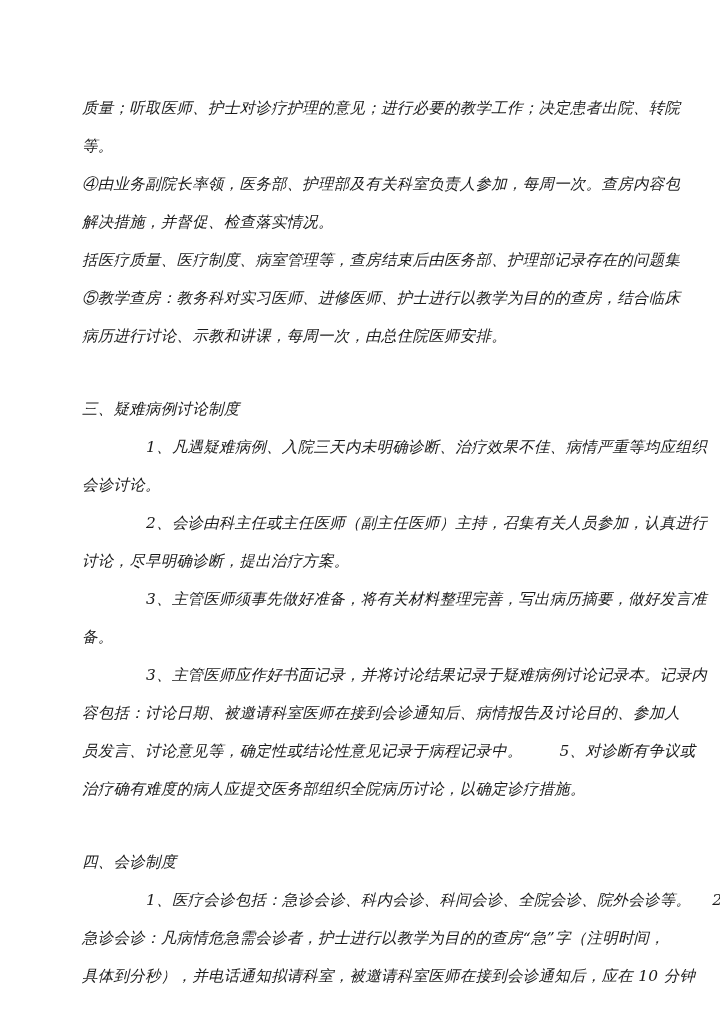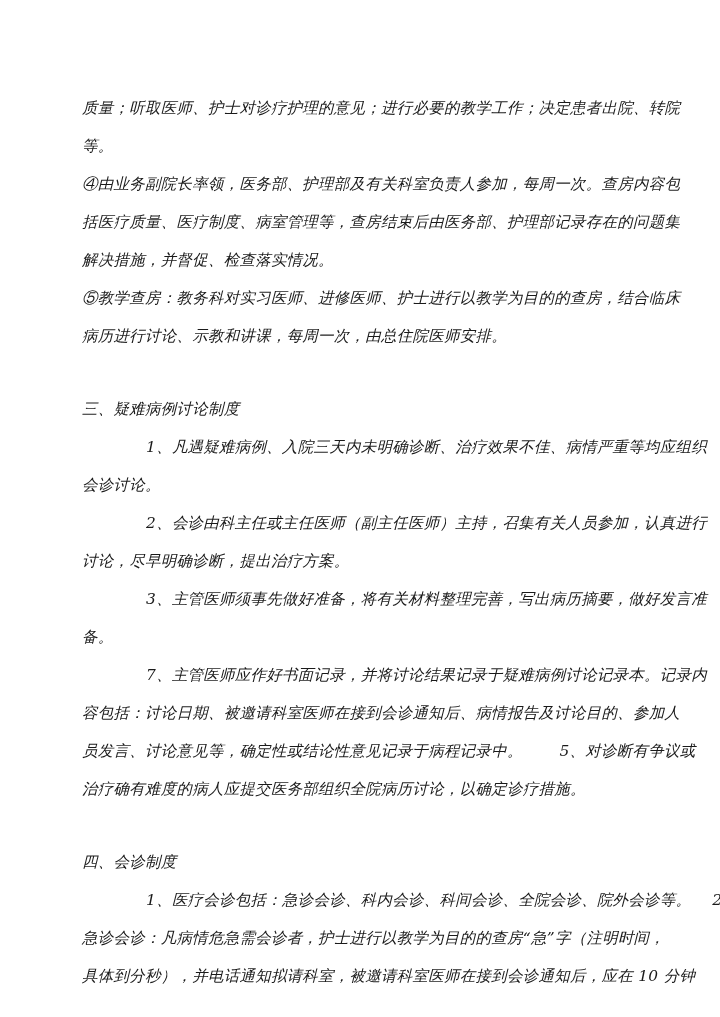--- a/index.html
+++ b/index.html
@@ -38,32 +38,32 @@
       margin-top: 35px;
     }
   </style>
 </head>
 <body>
 
 <div class="page">
   <div class="line">质量；听取医师、护士对诊疗护理的意见；进行必要的教学工作；决定患者出院、转院</div>
   <div class="line">等。</div>
   <div class="line">④由业务副院长率领，医务部、护理部及有关科室负责人参加，每周一次。查房内容包</div>
+  <div class="line">解决措施，并督促、检查落实情况。</div>
   <div class="line">括医疗质量、医疗制度、病室管理等，查房结束后由医务部、护理部记录存在的问题集</div>
-  <div class="line">解决措施，并督促、检查落实情况。</div>
   <div class="line">⑤教学查房：教务科对实习医师、进修医师、护士进行以教学为目的的查房，结合临床</div>
   <div class="line">病历进行讨论、示教和讲课，每周一次，由总住院医师安排。</div>
   <div class="line heading">三、疑难病例讨论制度</div>
   <div class="line indent">1、凡遇疑难病例、入院三天内未明确诊断、治疗效果不佳、病情严重等均应组织</div>
   <div class="line">会诊讨论。</div>
   <div class="line indent">2、会诊由科主任或主任医师（副主任医师）主持，召集有关人员参加，认真进行</div>
   <div class="line">讨论，尽早明确诊断，提出治疗方案。</div>
   <div class="line indent">3、主管医师须事先做好准备，将有关材料整理完善，写出病历摘要，做好发言准</div>
   <div class="line">备。</div>
-  <div class="line indent">7、主管医师应作好书面记录，并将讨论结果记录于疑难病例讨论记录本。记录内</div>
+  <div class="line indent">3、主管医师应作好书面记录，并将讨论结果记录于疑难病例讨论记录本。记录内</div>
   <div class="line">容包括：讨论日期、被邀请科室医师在接到会诊通知后、病情报告及讨论目的、参加人</div>
   <div class="line">员发言、讨论意见等，确定性或结论性意见记录于病程记录中。　　 5、对诊断有争议或</div>
   <div class="line">治疗确有难度的病人应提交医务部组织全院病历讨论，以确定诊疗措施。</div>
   <div class="line heading">四、会诊制度</div>
   <div class="line indent">1、医疗会诊包括：急诊会诊、科内会诊、科间会诊、全院会诊、院外会诊等。　 2、</div>
   <div class="line">急诊会诊：凡病情危急需会诊者，护士进行以教学为目的的查房“急”字（注明时间，</div>
   <div class="line">具体到分秒），并电话通知拟请科室，被邀请科室医师在接到会诊通知后，应在 10 分钟</div>
 </div>
 
 </body></html>

